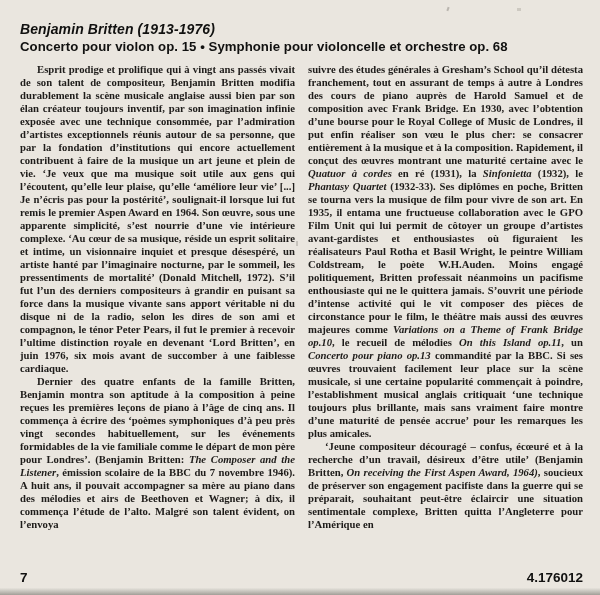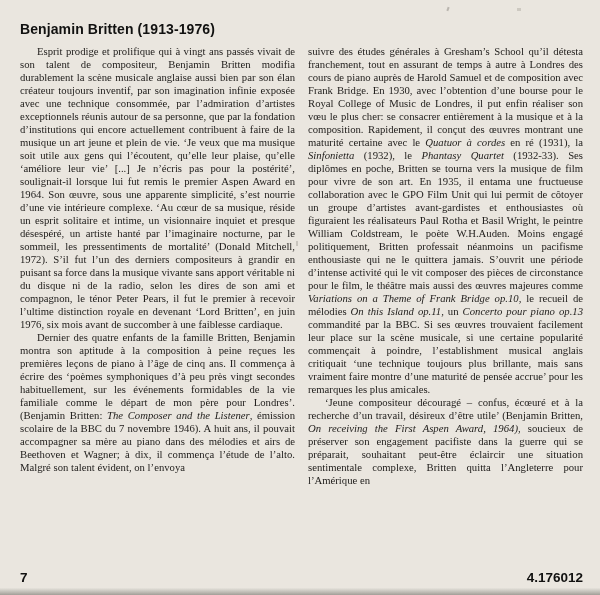--- a/index.html
+++ b/index.html
@@ -24,20 +24,21 @@
     padding:14px 17px 0 20px;
   }
   .header{margin-top:6px;}
   .title{
     font-family:"Liberation Sans", sans-serif;
     font-weight:bold;
     font-size:14px;
     line-height:18px;
     color:var(--head-ink);
     letter-spacing:.1px;
+    font-style:italic;
   }
   .subtitle{
     font-family:"Liberation Sans", sans-serif;
     font-weight:bold;
     font-size:13.2px;
     line-height:18px;
     color:var(--head-ink);
     letter-spacing:.05px;
   }
   .columns{
@@ -47,21 +48,21 @@
   }
   .col{
     width:275px;
     height:497px;
     overflow:hidden;
     font-size:10.7px;
     line-height:13px;
     text-align:justify;
     color:var(--ink);
   }
-  .para{margin:0;}
+  .para{margin:0;font-weight:bold;}
   .para.indent{text-indent:17px;}
   .it{font-style:italic;}
   .footer{
     position:absolute;
     left:20px;right:17px;bottom:10px;
     display:flex;
     justify-content:space-between;
     align-items:baseline;
     font-family:"Liberation Sans", sans-serif;
     font-weight:bold;
@@ -77,20 +78,21 @@
   .speck-1{left:447px;top:7px;width:2px;height:4px;transform:rotate(20deg);}
   .speck-2{left:517px;top:8px;width:4px;height:3px;opacity:.6;}
   .speck-3{left:296px;top:241px;width:2px;height:5px;opacity:.7;}
 </style>
 </head>
 <body>
 
 <div class="page">
   <div class="header">
     <div class="title">Benjamin Britten (1913-1976)</div>
+    <div class="subtitle">Concerto pour violon op. 15 • Symphonie pour violoncelle et orchestre op. 68</div>
   </div>
 
   <div class="columns">
     <div class="col" id="left-col">
         <p class="para indent"><span>Esprit prodige et prolifique qui à vingt ans passés vivait de son talent de compositeur, Benjamin Britten modifia durablement la scène musicale anglaise aussi bien par son élan créateur toujours inventif, par son imagination infinie exposée avec une technique consommée, par l’admiration d’artistes exceptionnels réunis autour de sa personne, que par la fondation d’institutions qui encore actuellement contribuent à faire de la musique un art jeune et plein de vie. ‘Je veux que ma musique soit utile aux gens qui l’écoutent, qu’elle leur plaise, qu’elle ‘améliore leur vie’ [...] Je n’écris pas pour la postérité’, soulignait-il lorsque lui fut remis le premier Aspen Award en 1964. Son œuvre, sous une apparente simplicité, s’est nourrie d’une vie intérieure complexe. ‘Au cœur de sa musique, réside un esprit solitaire et intime, un visionnaire inquiet et presque désespéré, un artiste hanté par l’imaginaire nocturne, par le sommeil, les pressentiments de mortalité’ (Donald Mitchell, 1972). S’il fut l’un des derniers compositeurs à grandir en puisant sa force dans la musique vivante sans apport véritable ni du disque ni de la radio, selon les dires de son ami et compagnon, le ténor Peter Pears, il fut le premier à recevoir l’ultime distinction royale en devenant ‘Lord Britten’, en juin 1976, six mois avant de succomber à une faiblesse cardiaque.</span></p>
         <p class="para indent"><span>Dernier des quatre enfants de la famille Britten, Benjamin montra son aptitude à la composition à peine reçues les premières leçons de piano à l’âge de cinq ans. Il commença à écrire des ‘poèmes symphoniques d’à peu près vingt secondes habituellement, sur les événements formidables de la vie familiale comme le départ de mon père pour Londres’. (Benjamin Britten: </span><span class="it">The Composer and the Listener</span><span>, émission scolaire de la BBC du 7 novembre 1946). A huit ans, il pouvait accompagner sa mère au piano dans des mélodies et airs de Beethoven et Wagner; à dix, il commença l’étude de l’alto. Malgré son talent évident, on l’envoya</span></p>
       </div>
     <div class="col" id="right-col">
         <p class="para"><span>suivre des études générales à Gresham’s School qu’il détesta franchement, tout en assurant de temps à autre à Londres des cours de piano auprès de Harold Samuel et de composition avec Frank Bridge. En 1930, avec l’obtention d’une bourse pour le Royal College of Music de Londres, il put enfin réaliser son vœu le plus cher: se consacrer entièrement à la musique et à la composition. Rapidement, il conçut des œuvres montrant une maturité certaine avec le </span><span class="it">Quatuor à cordes</span><span> en ré (1931), la </span><span class="it">Sinfonietta</span><span> (1932), le </span><span class="it">Phantasy Quartet</span><span> (1932-33). Ses diplômes en poche, Britten se tourna vers la musique de film pour vivre de son art. En 1935, il entama une fructueuse collaboration avec le GPO Film Unit qui lui permit de côtoyer un groupe d’artistes avant-gardistes et enthousiastes où figuraient les réalisateurs Paul Rotha et Basil Wright, le peintre William Coldstream, le poète W.H.Auden. Moins engagé politiquement, Britten professait néanmoins un pacifisme enthousiaste qui ne le quittera jamais. S’ouvrit une période d’intense activité qui le vit composer des pièces de circonstance pour le film, le théâtre mais aussi des œuvres majeures comme </span><span class="it">Variations on a Theme of Frank Bridge op.10</span><span>, le recueil de mélodies </span><span class="it">On this Island op.11</span><span>, un </span><span class="it">Concerto pour piano op.13</span><span> commandité par la BBC. Si ses œuvres trouvaient facilement leur place sur la scène musicale, si une certaine popularité commençait à poindre, l’establishment musical anglais critiquait ‘une technique toujours plus brillante, mais sans vraiment faire montre d’une maturité de pensée accrue’ pour les remarques les plus amicales.</span></p>
         <p class="para indent"><span>‘Jeune compositeur découragé – confus, écœuré et à la recherche d’un travail, désireux d’être utile’ (Benjamin Britten, </span><span class="it">On receiving the First Aspen Award, 1964)</span><span>, soucieux de préserver son engagement pacifiste dans la guerre qui se préparait, souhaitant peut-être éclaircir une situation sentimentale complexe, Britten quitta l’Angleterre pour l’Amérique en</span></p>

